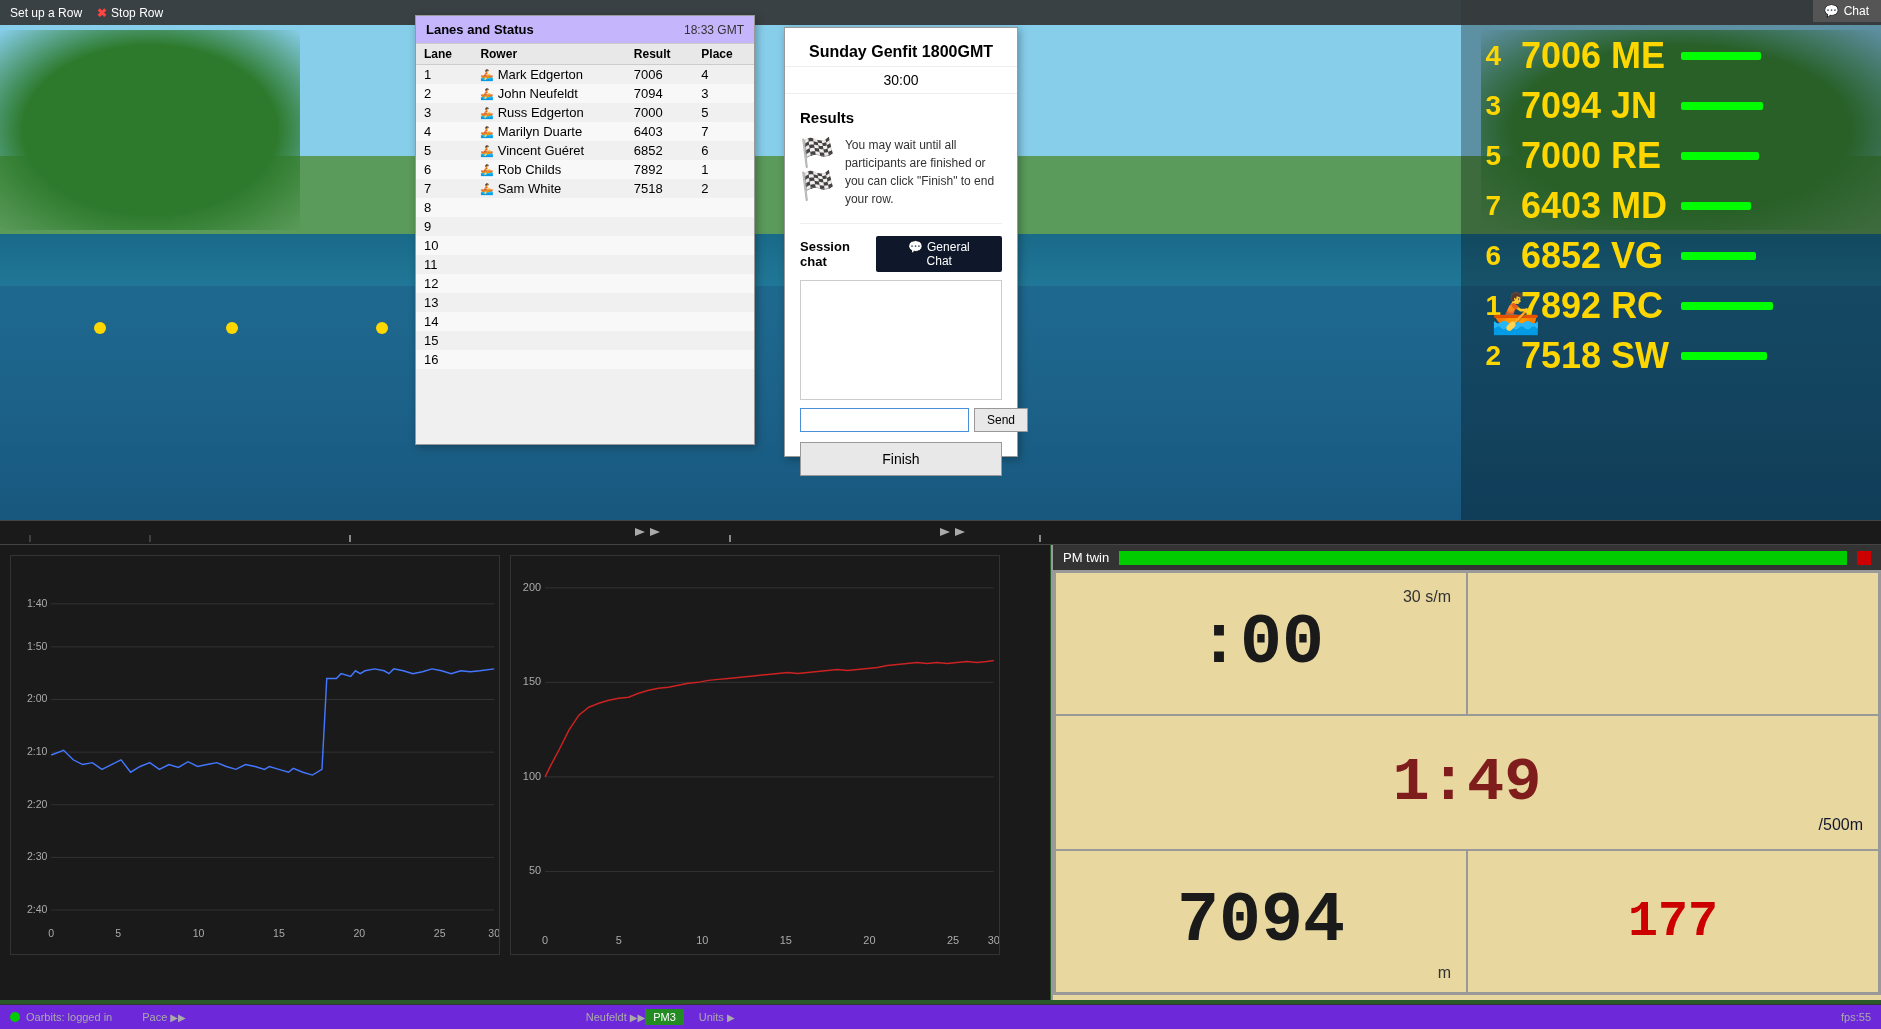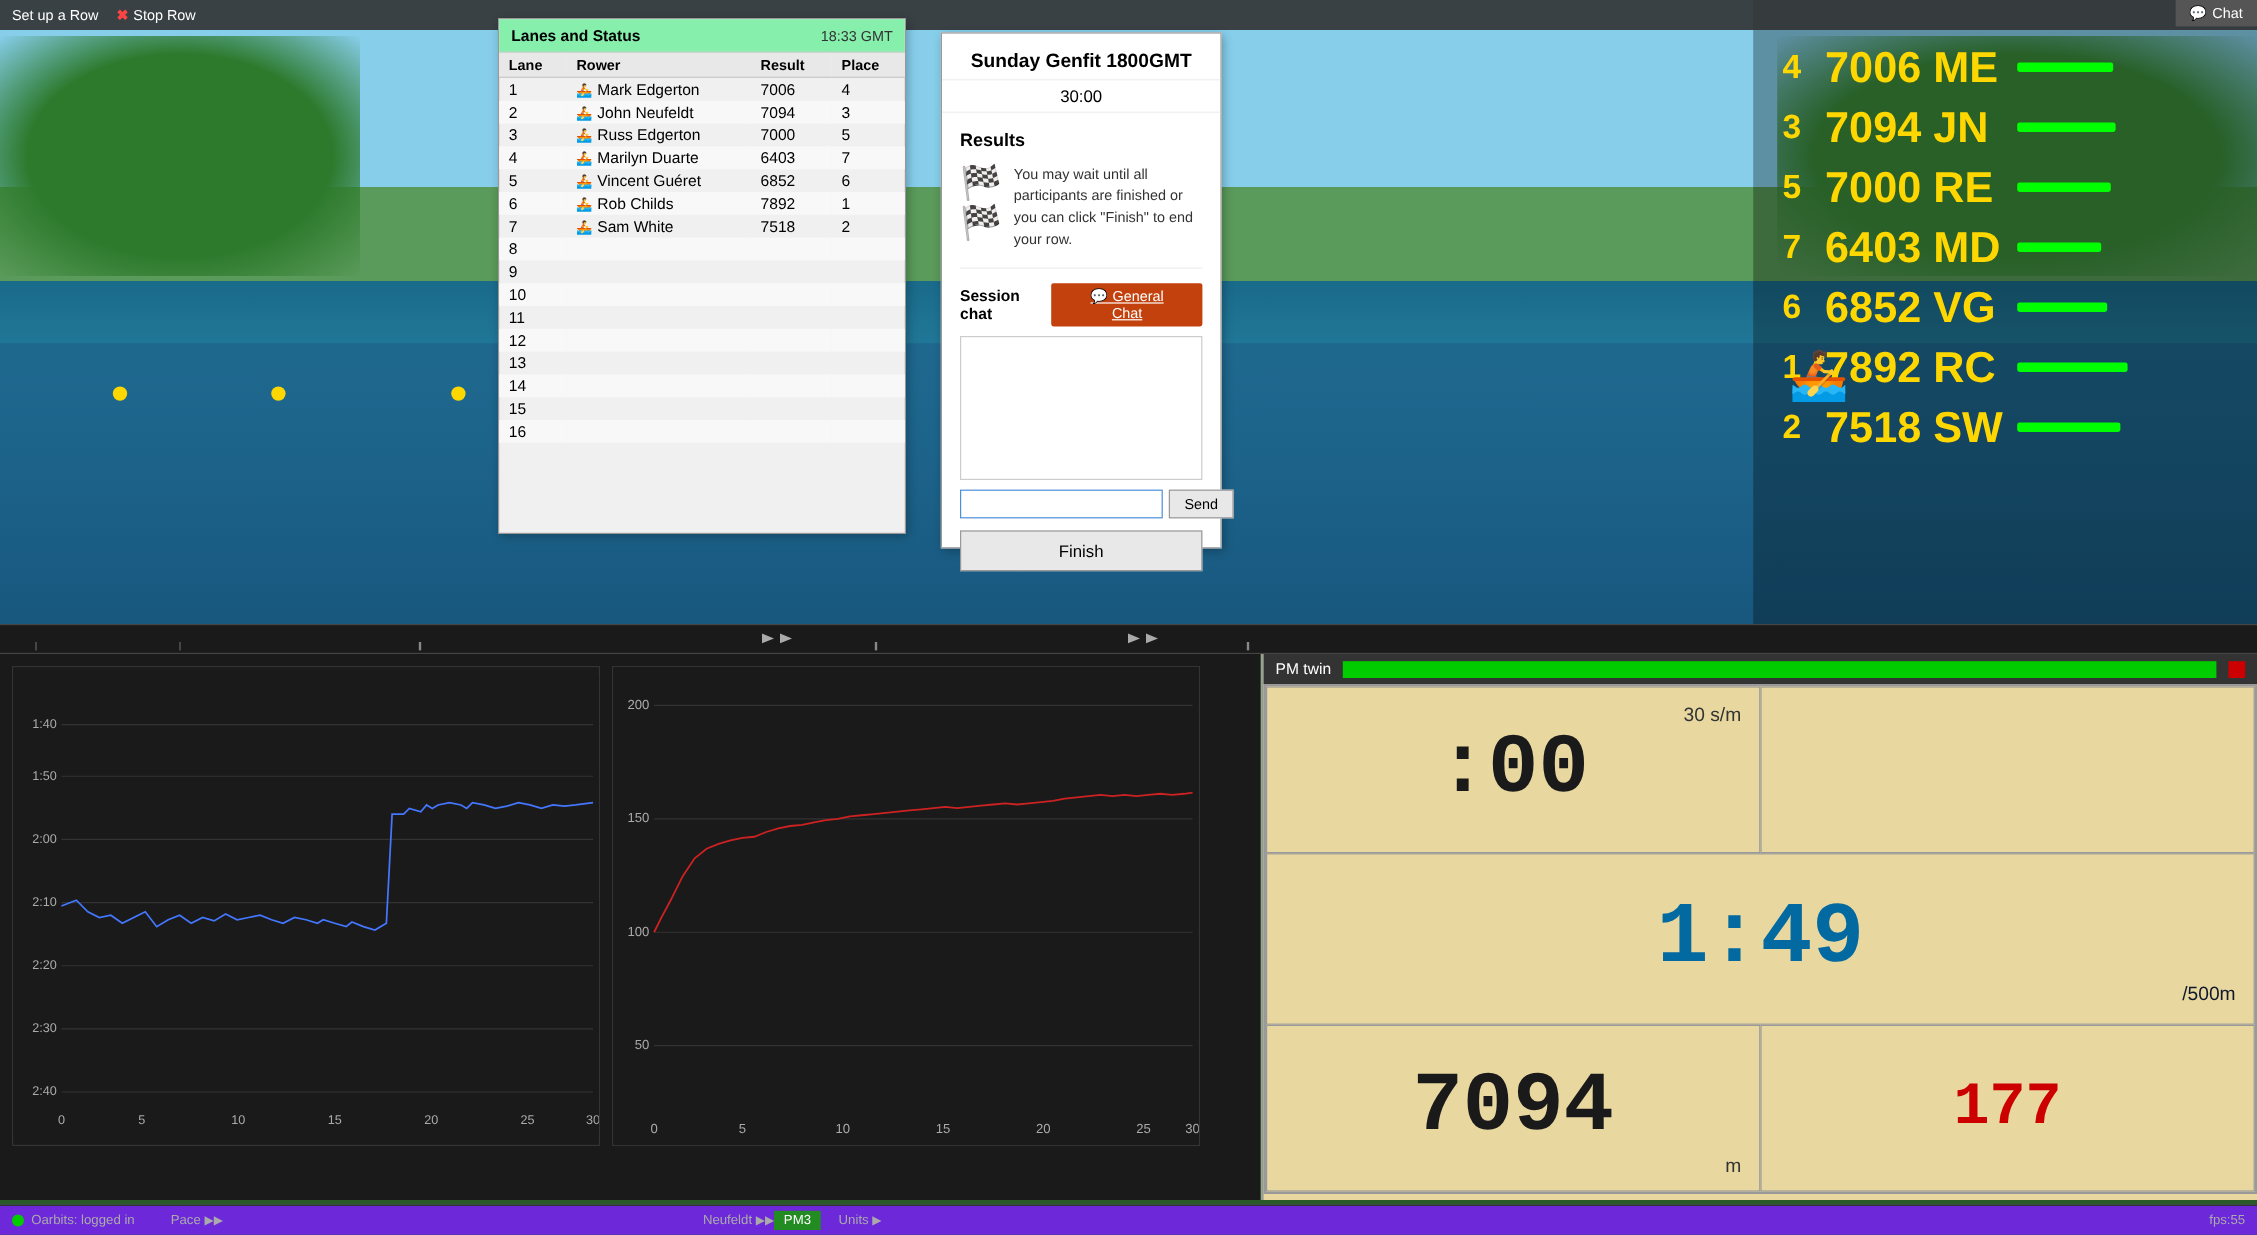--- a/index.html
+++ b/index.html
@@ -71,21 +71,21 @@
     }
 
     
     .lanes-panel {
       position: absolute; top: 15px; left: 415px; width: 340px; height: 430px;
       background: #f0f0f0; border: 1px solid #999; z-index: 20;
       box-shadow: 2px 2px 8px rgba(0,0,0,0.3);
     }
     .lanes-header {
       display: flex; justify-content: space-between; align-items: center;
-      padding: 6px 10px; border-bottom: 1px solid #ccc; background: #86efac;
+      padding: 6px 10px; border-bottom: 1px solid #ccc; background: #c4b5fd;
       font-size: 13px;
     }
     .lanes-title { font-weight: bold; }
     .lanes-time { font-size: 12px; color: #333; }
     .lanes-table { width: 100%; border-collapse: collapse; font-size: 13px; }
     .lanes-table th {
       text-align: left; padding: 3px 8px; border-bottom: 1px solid #ccc;
       background: #e8e8e8; font-weight: bold; font-size: 12px;
     }
     .lanes-table td { padding: 2px 8px; }
@@ -110,23 +110,23 @@
     .results-heading { font-weight: bold; font-size: 15px; margin-bottom: 10px; }
     .results-icon-row { display: flex; align-items: flex-start; gap: 10px; }
     .checkered-icon { font-size: 28px; }
     .results-text { font-size: 12px; color: #333; line-height: 1.5; }
 
     
     .chat-section { margin-top: 15px; border-top: 1px solid #eee; padding-top: 12px; }
     .chat-header { display: flex; justify-content: space-between; align-items: center; margin-bottom: 8px; }
     .chat-label { font-size: 13px; font-weight: bold; }
     .general-chat-btn {
-      background: #c2410c; color: white; border: none; padding: 4px 20px;
+      background: #0f172a; color: white; border: none; padding: 4px 20px;
       font-size: 12px; cursor: pointer; border-radius: 2px;
-      display: flex; align-items: center; gap: 4px; text-decoration: underline;
+      display: flex; align-items: center; gap: 4px;
     }
     .chat-area {
       width: 100%; height: 120px; border: 1px solid #ccc; background: white;
       margin-bottom: 8px; padding: 5px; font-size: 12px; overflow-y: auto;
     }
     .chat-input-row { display: flex; gap: 5px; }
     .chat-input {
       flex: 1; border: 1px solid #4a90d9; padding: 4px 6px;
       font-size: 12px; outline: none;
     }
@@ -194,21 +194,21 @@
       display: grid; grid-template-columns: 1fr 1fr; height: calc(100% - 30px);
       border: 2px solid #999;
     }
     .pm-cell {
       border: 1px solid #999; display: flex; align-items: center; justify-content: center;
       position: relative; background: #e8d8a0;
     }
     .pm-time { font-size: 70px; font-weight: bold; color: #1a1a1a; font-family: 'Courier New', monospace; }
     .pm-spm-label { position: absolute; top: 15px; right: 15px; font-size: 16px; color: #333; }
     .pm-spm-value { font-size: 55px; font-weight: bold; color: #1a1a1a; font-family: 'Courier New', monospace; }
-    .pm-pace { font-size: 72px; font-weight: bold; color: #0369a1; font-family: 'Courier New', monospace; }
+    .pm-pace { font-size: 62px; font-weight: bold; color: #7f1d1d; font-family: 'Courier New', monospace; }
     .pm-per500 { position: absolute; bottom: 15px; right: 15px; font-size: 16px; color: #0f172a; }
     .pm-meters { font-size: 70px; font-weight: bold; color: #1a1a1a; font-family: 'Courier New', monospace; }
     .pm-m-label { position: absolute; bottom: 10px; right: 15px; font-size: 16px; color: #333; }
     .pm-watts { font-size: 50px; font-weight: bold; color: #CC0000; font-family: 'Courier New', monospace; }
   </style>
 </head>
 <body>
 
 <div class="bg-scene">
   <div class="trees-left"></div>

